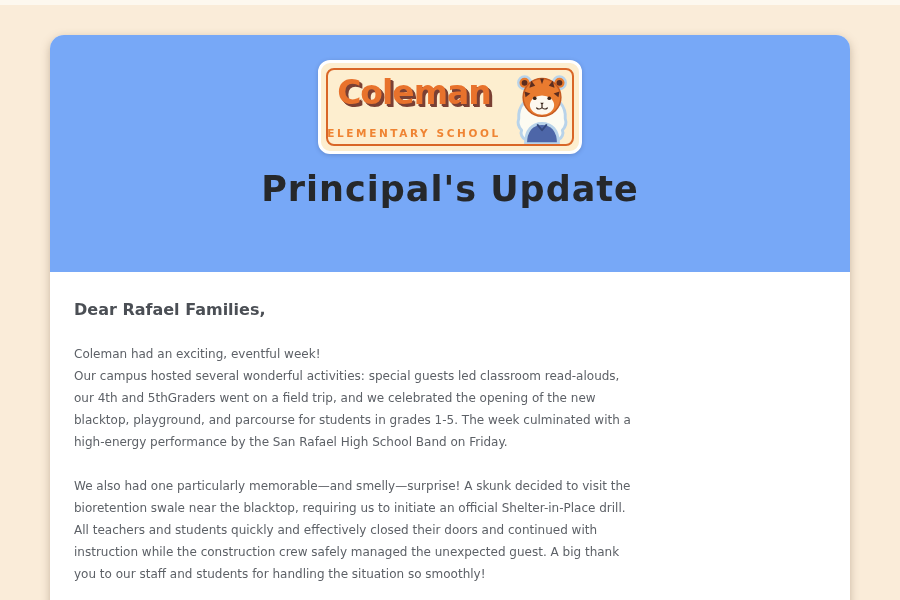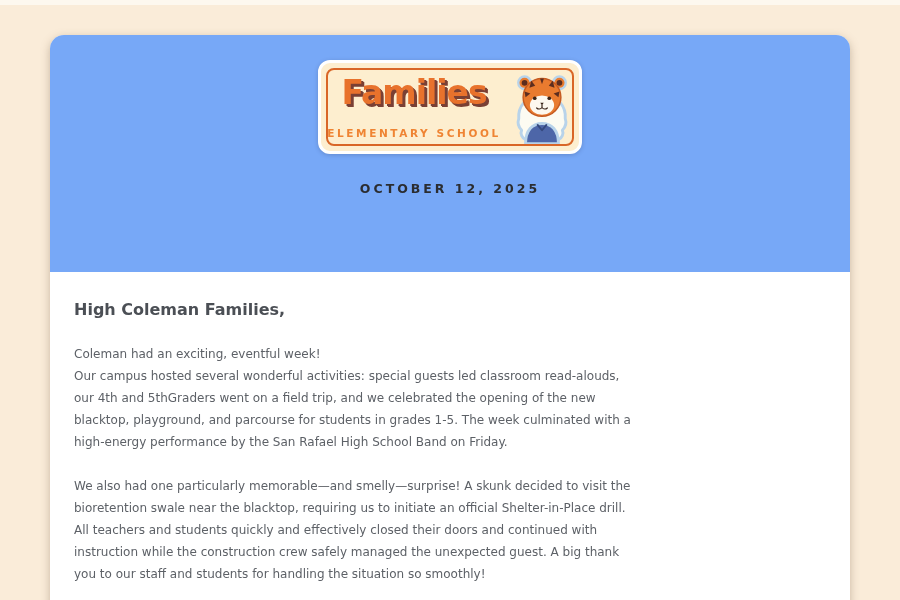--- a/index.html
+++ b/index.html
@@ -116,21 +116,21 @@
 
 <div class="top-strip"></div>
 
 <div class="card">
   <div class="header">
 
     <div class="badge">
       <div class="badge-inner-border"></div>
       <div class="badge-content">
         <div class="wordmark">
-          <div class="school-name">Families</div>
+          <div class="school-name">Coleman</div>
           <div class="school-type">ELEMENTARY SCHOOL</div>
         </div>
         <svg class="mascot" viewBox="0 0 64 76" xmlns="http://www.w3.org/2000/svg">
 
           <path d="M32,26 C49,26 57,38 56,50 C58,56 55,60 53,62 C55,66 52,70 50,71 C44,74 20,74 14,71 C12,70 9,66 11,62 C9,60 6,56 8,50 C7,38 15,26 32,26 Z" fill="#fcfbf2" stroke="#b8d3ea" stroke-width="3" stroke-linejoin="round"></path>
 
           <path d="M15,76 C15,62 22,55 32,55 C42,55 49,62 49,76 Z" fill="#4d66a8" stroke="#b8d3ea" stroke-width="3" stroke-linejoin="round"></path>
           <path d="M27,56 L32,62 L37,56" fill="none" stroke="#35497e" stroke-width="2" stroke-linejoin="round"></path>
 
           <circle cx="14" cy="13" r="6.5" fill="#e97b2f" stroke="#b8d3ea" stroke-width="2.5"></circle>
@@ -150,25 +150,25 @@
 
           <circle cx="24.5" cy="29" r="1.9" fill="#3a2418"></circle>
           <circle cx="39.5" cy="29" r="1.9" fill="#3a2418"></circle>
 
           <path d="M30.2,33.5 h3.6 l-1.8,2.6 z" fill="#3a2418"></path>
           <path d="M32,36 v2.5 M32,38.5 c-1.5,2 -4,2 -5.5,0.5 M32,38.5 c1.5,2 4,2 5.5,0.5" fill="none" stroke="#3a2418" stroke-width="1.2" stroke-linecap="round"></path>
         </svg>
       </div>
     </div>
 
-    <div class="date">OCTOBER 12, 2025</div>
+    <h1 class="title">Principal's Update</h1>
   </div>
 
   <div class="content">
-    <div class="greeting">High Coleman Families,</div>
+    <div class="greeting">Dear Rafael Families,</div>
     <div class="paragraph">Coleman had an exciting, eventful week!
 Our campus hosted several wonderful activities: special guests led classroom read-alouds,
 our 4th and 5thGraders went on a field trip, and we celebrated the opening of the new
 blacktop, playground, and parcourse for students in grades 1-5. The week culminated with a
 high-energy performance by the San Rafael High School Band on Friday.</div>
     <div class="paragraph">We also had one particularly memorable—and smelly—surprise! A skunk decided to visit the
 bioretention swale near the blacktop, requiring us to initiate an official Shelter-in-Place drill.
 All teachers and students quickly and effectively closed their doors and continued with
 instruction while the construction crew safely managed the unexpected guest. A big thank
 you to our staff and students for handling the situation so smoothly!</div>

